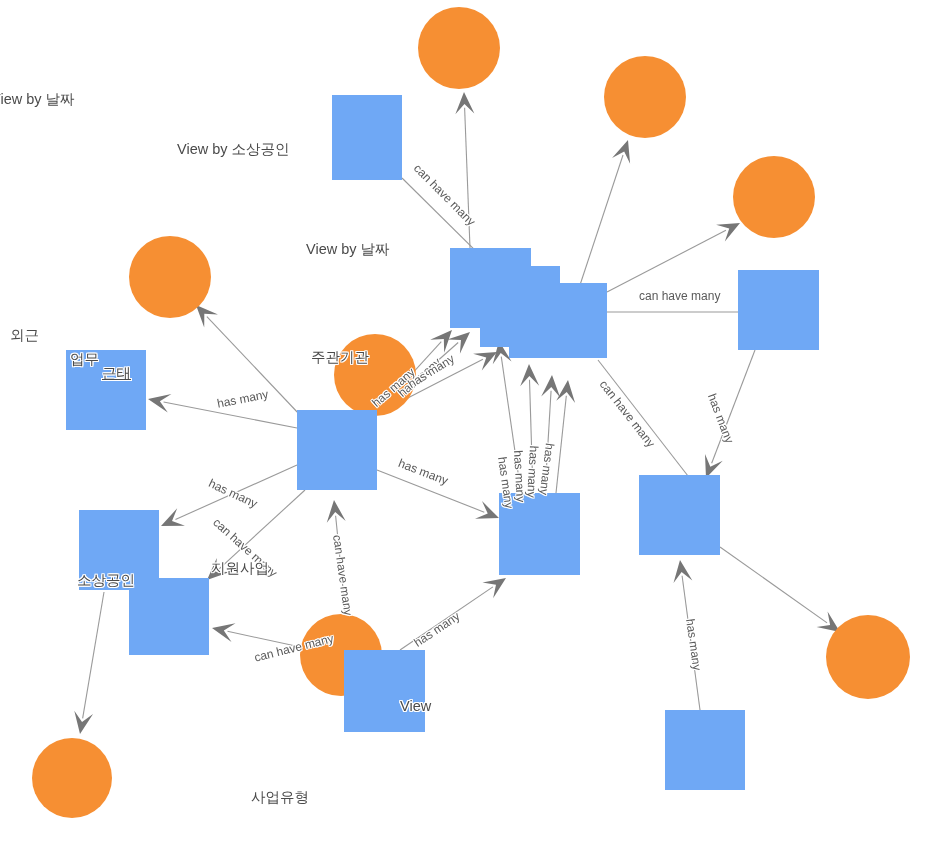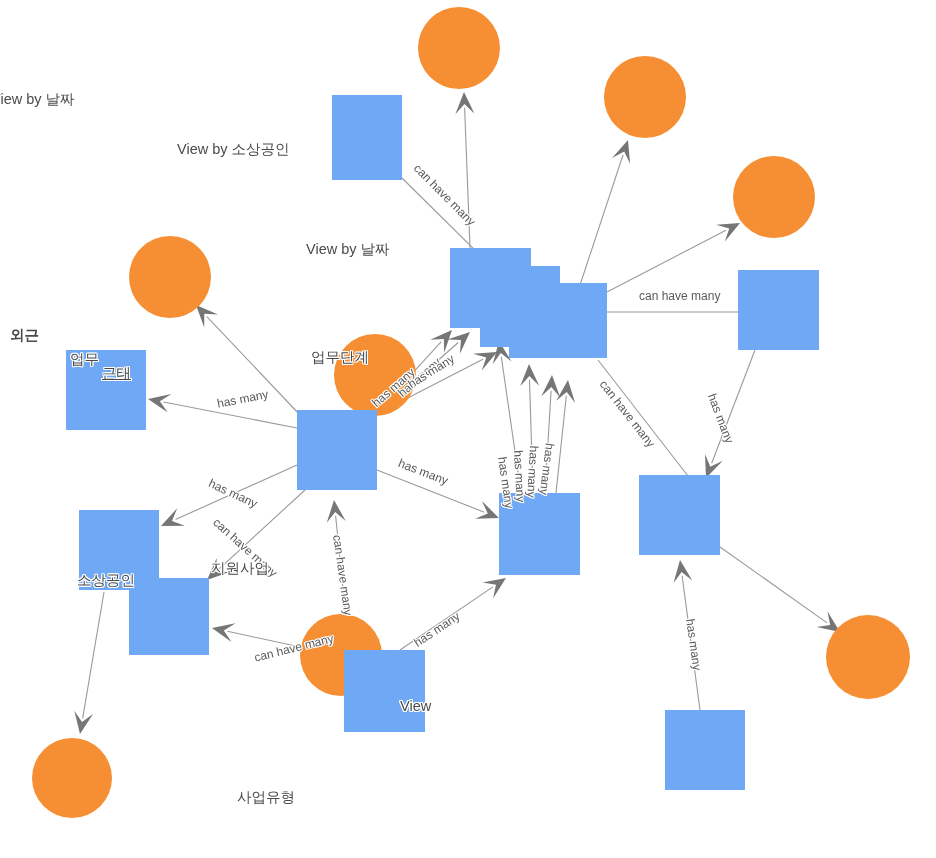--- a/index.html
+++ b/index.html
@@ -148,22 +148,22 @@
       <div class="edge-label" style="left: 508px; top: 456px; transform: rotate(82deg);">has many</div>
       <div class="edge-label" style="left: 524px; top: 450px; transform: rotate(87deg);">has many</div>
       <div class="edge-label" style="left: 540px; top: 446px; transform: rotate(93deg);">has many</div>
       <div class="edge-label" style="left: 556px; top: 444px; transform: rotate(97deg);">has many</div>
       <div class="edge-label" style="left: 607px; top: 378px; transform: rotate(52deg);">can have many</div>
       <div class="edge-label" style="left: 717px; top: 392px; transform: rotate(69deg);">has many</div>
       <div class="edge-label" style="left: 696px; top: 618px; transform: rotate(82deg);">has many</div>
       <div class="node-label" style="left: -9px; top: 92px; width: auto; text-align: left; padding-left: 0px;">View by 날짜</div>
       <div class="node-label" style="left: 177px; top: 142px; width: auto; text-align: left; padding-left: 0px;">View by 소상공인</div>
       <div class="node-label" style="left: 306px; top: 242px; width: auto; text-align: left; padding-left: 0px;">View by 날짜</div>
-      <div class="node-label" style="left: 10px; top: 328px; width: auto; text-align: left; padding-left: 0px; font-weight: bold;">외근</div>
+      <div class="node-label" style="left: 10px; top: 328px; width: auto; text-align: left; padding-left: 0px;">외근</div>
       <div class="node-label" style="left: 70px; top: 352px; width: auto; text-align: right; padding-left: 0px;">업무</div>
       <div class="node-label" style="left: 102px; top: 366px; width: auto; text-align: right; padding-left: 0px; text-decoration: underline;">근태</div>
-      <div class="node-label" style="left: 311px; top: 350px; width: auto; text-align: left; padding-left: 0px;">업무단계</div>
+      <div class="node-label" style="left: 311px; top: 350px; width: auto; text-align: left; padding-left: 0px;">주관기관</div>
       <div class="node-label" style="left: 211px; top: 555px; width: auto; text-align: right; padding-left: 0px; margin-top: 6px;">지원사업</div>
       <div class="node-label" style="left: 77px; top: 573px; width: auto; text-align: center; padding-left: 0px;">소상공인</div>
       <div class="node-label" style="left: 400px; top: 699px; width: auto; text-align: left; padding-left: 0px;">View</div>
-      <div class="node-label" style="left: 237px; top: 790px; width: auto; text-align: left; padding-left: 0px;">사업유형</div>
+      <div class="node-label" style="left: 251px; top: 790px; width: auto; text-align: left; padding-left: 0px;">사업유형</div>
     </div>
 </div>
 
 </body></html>

